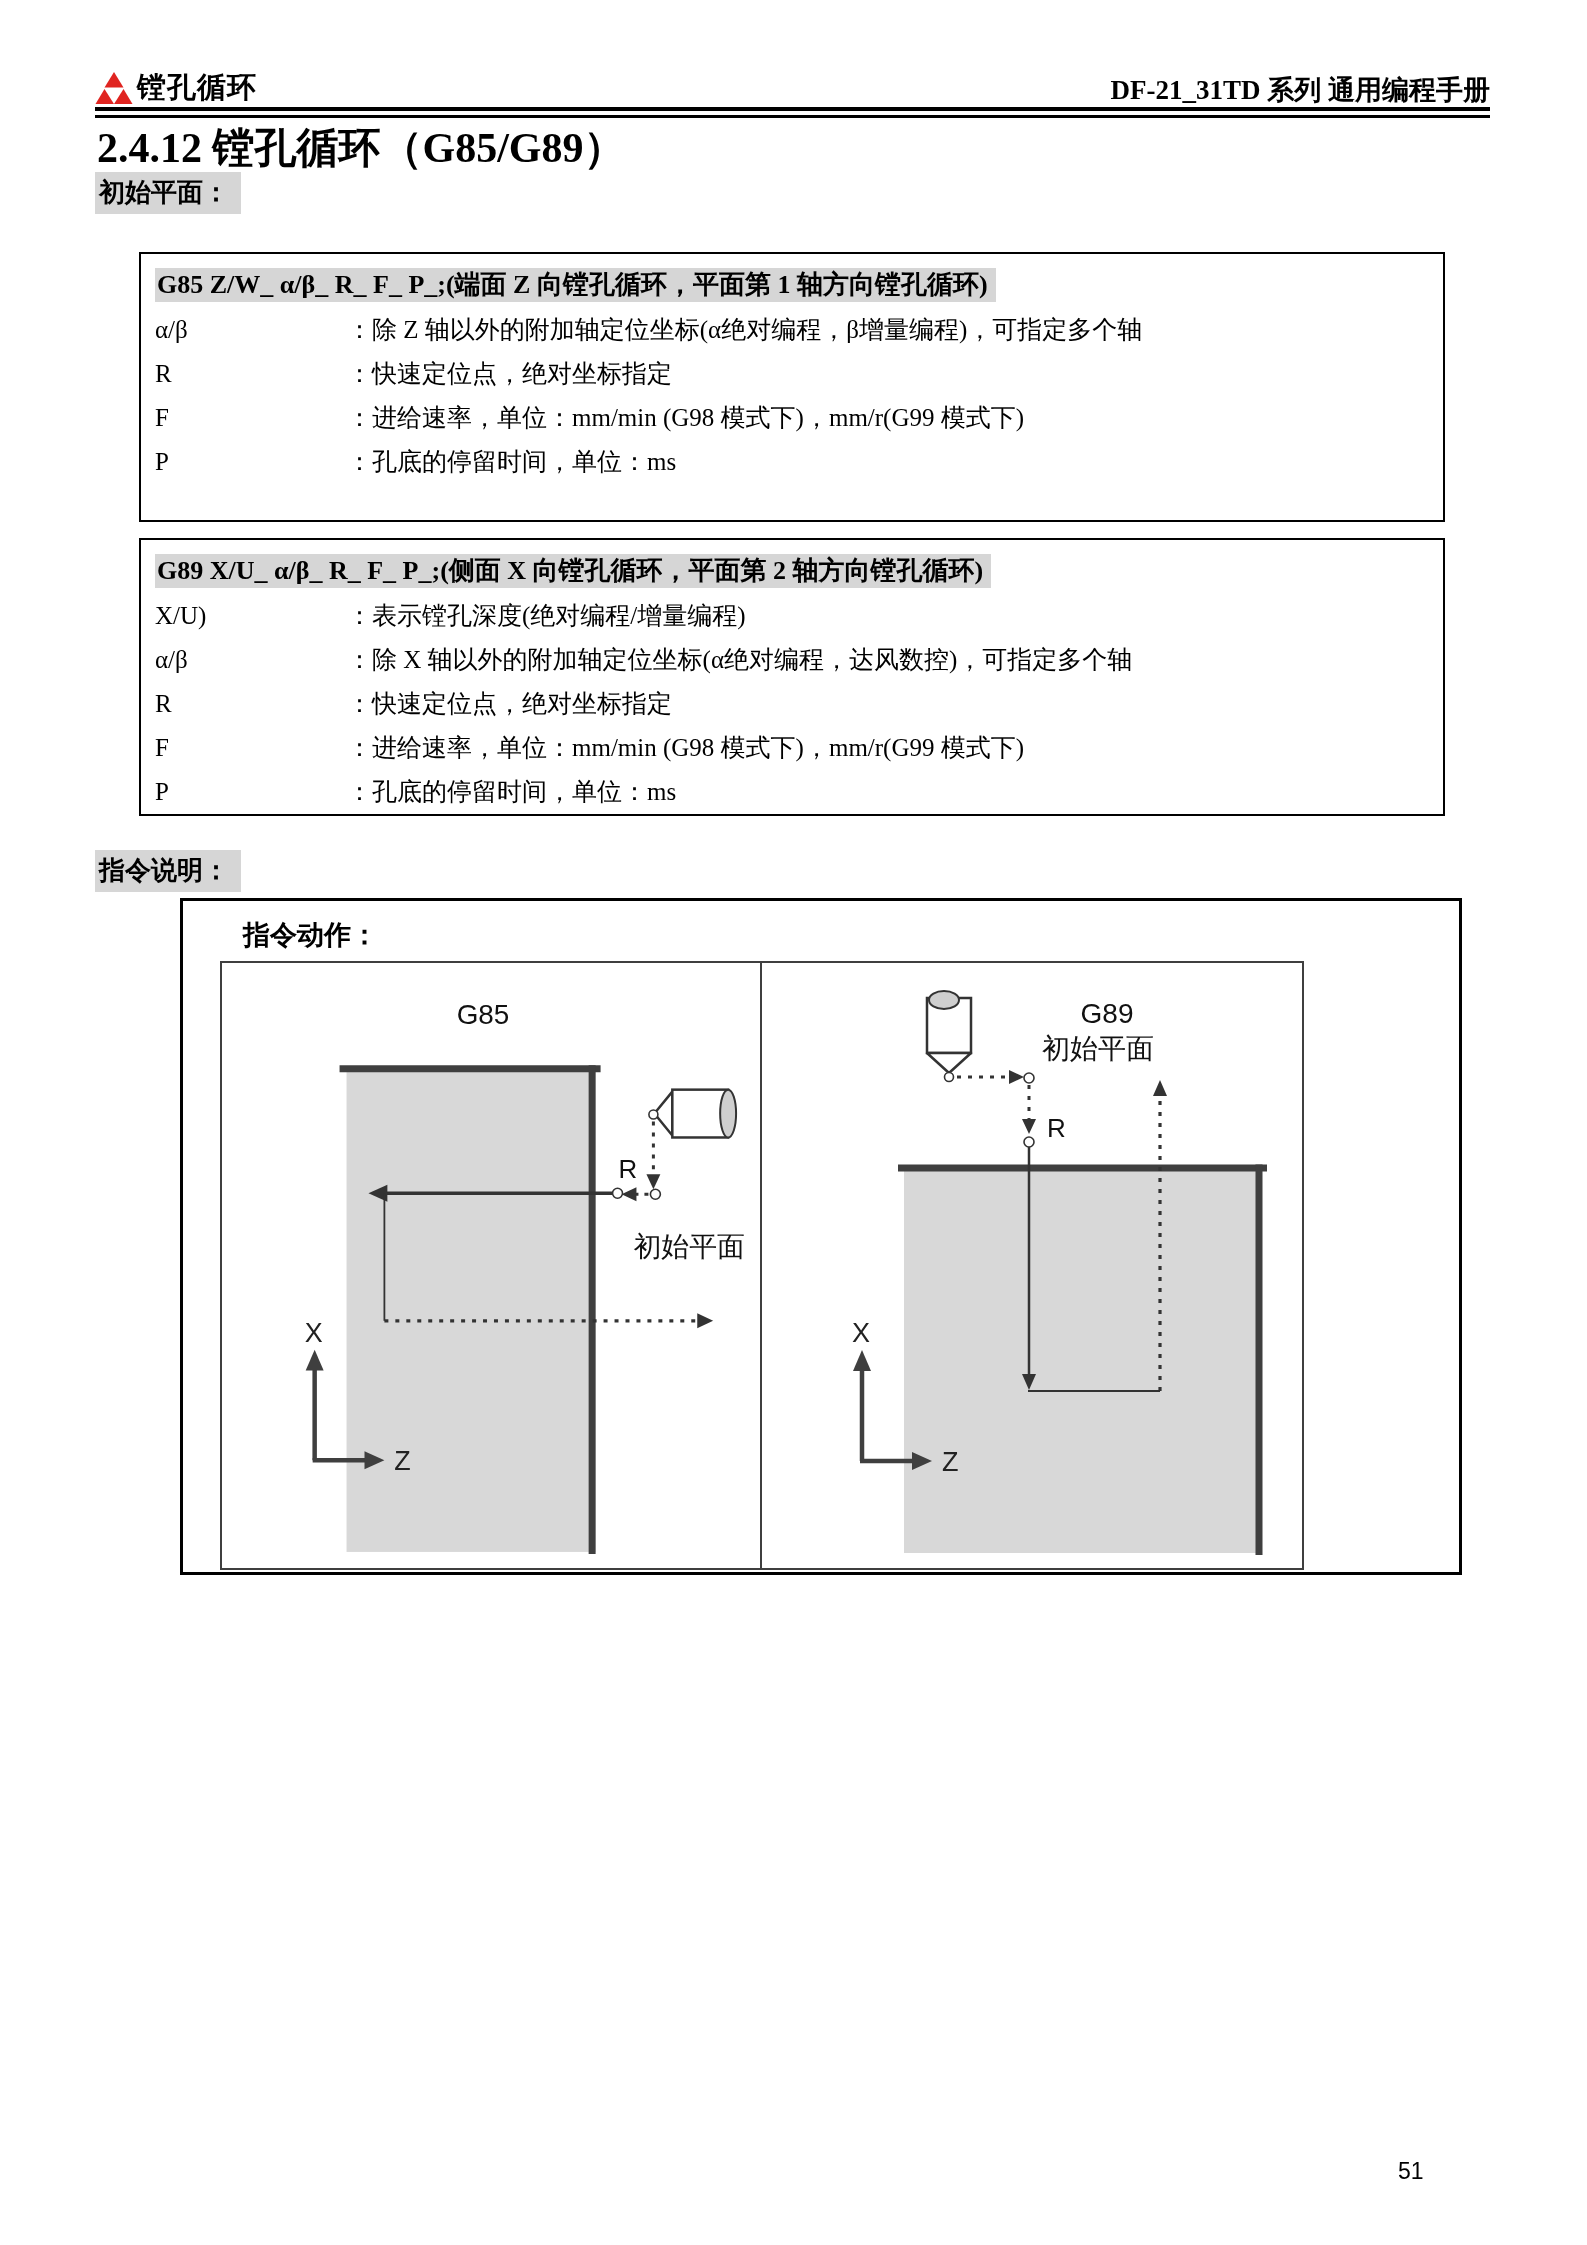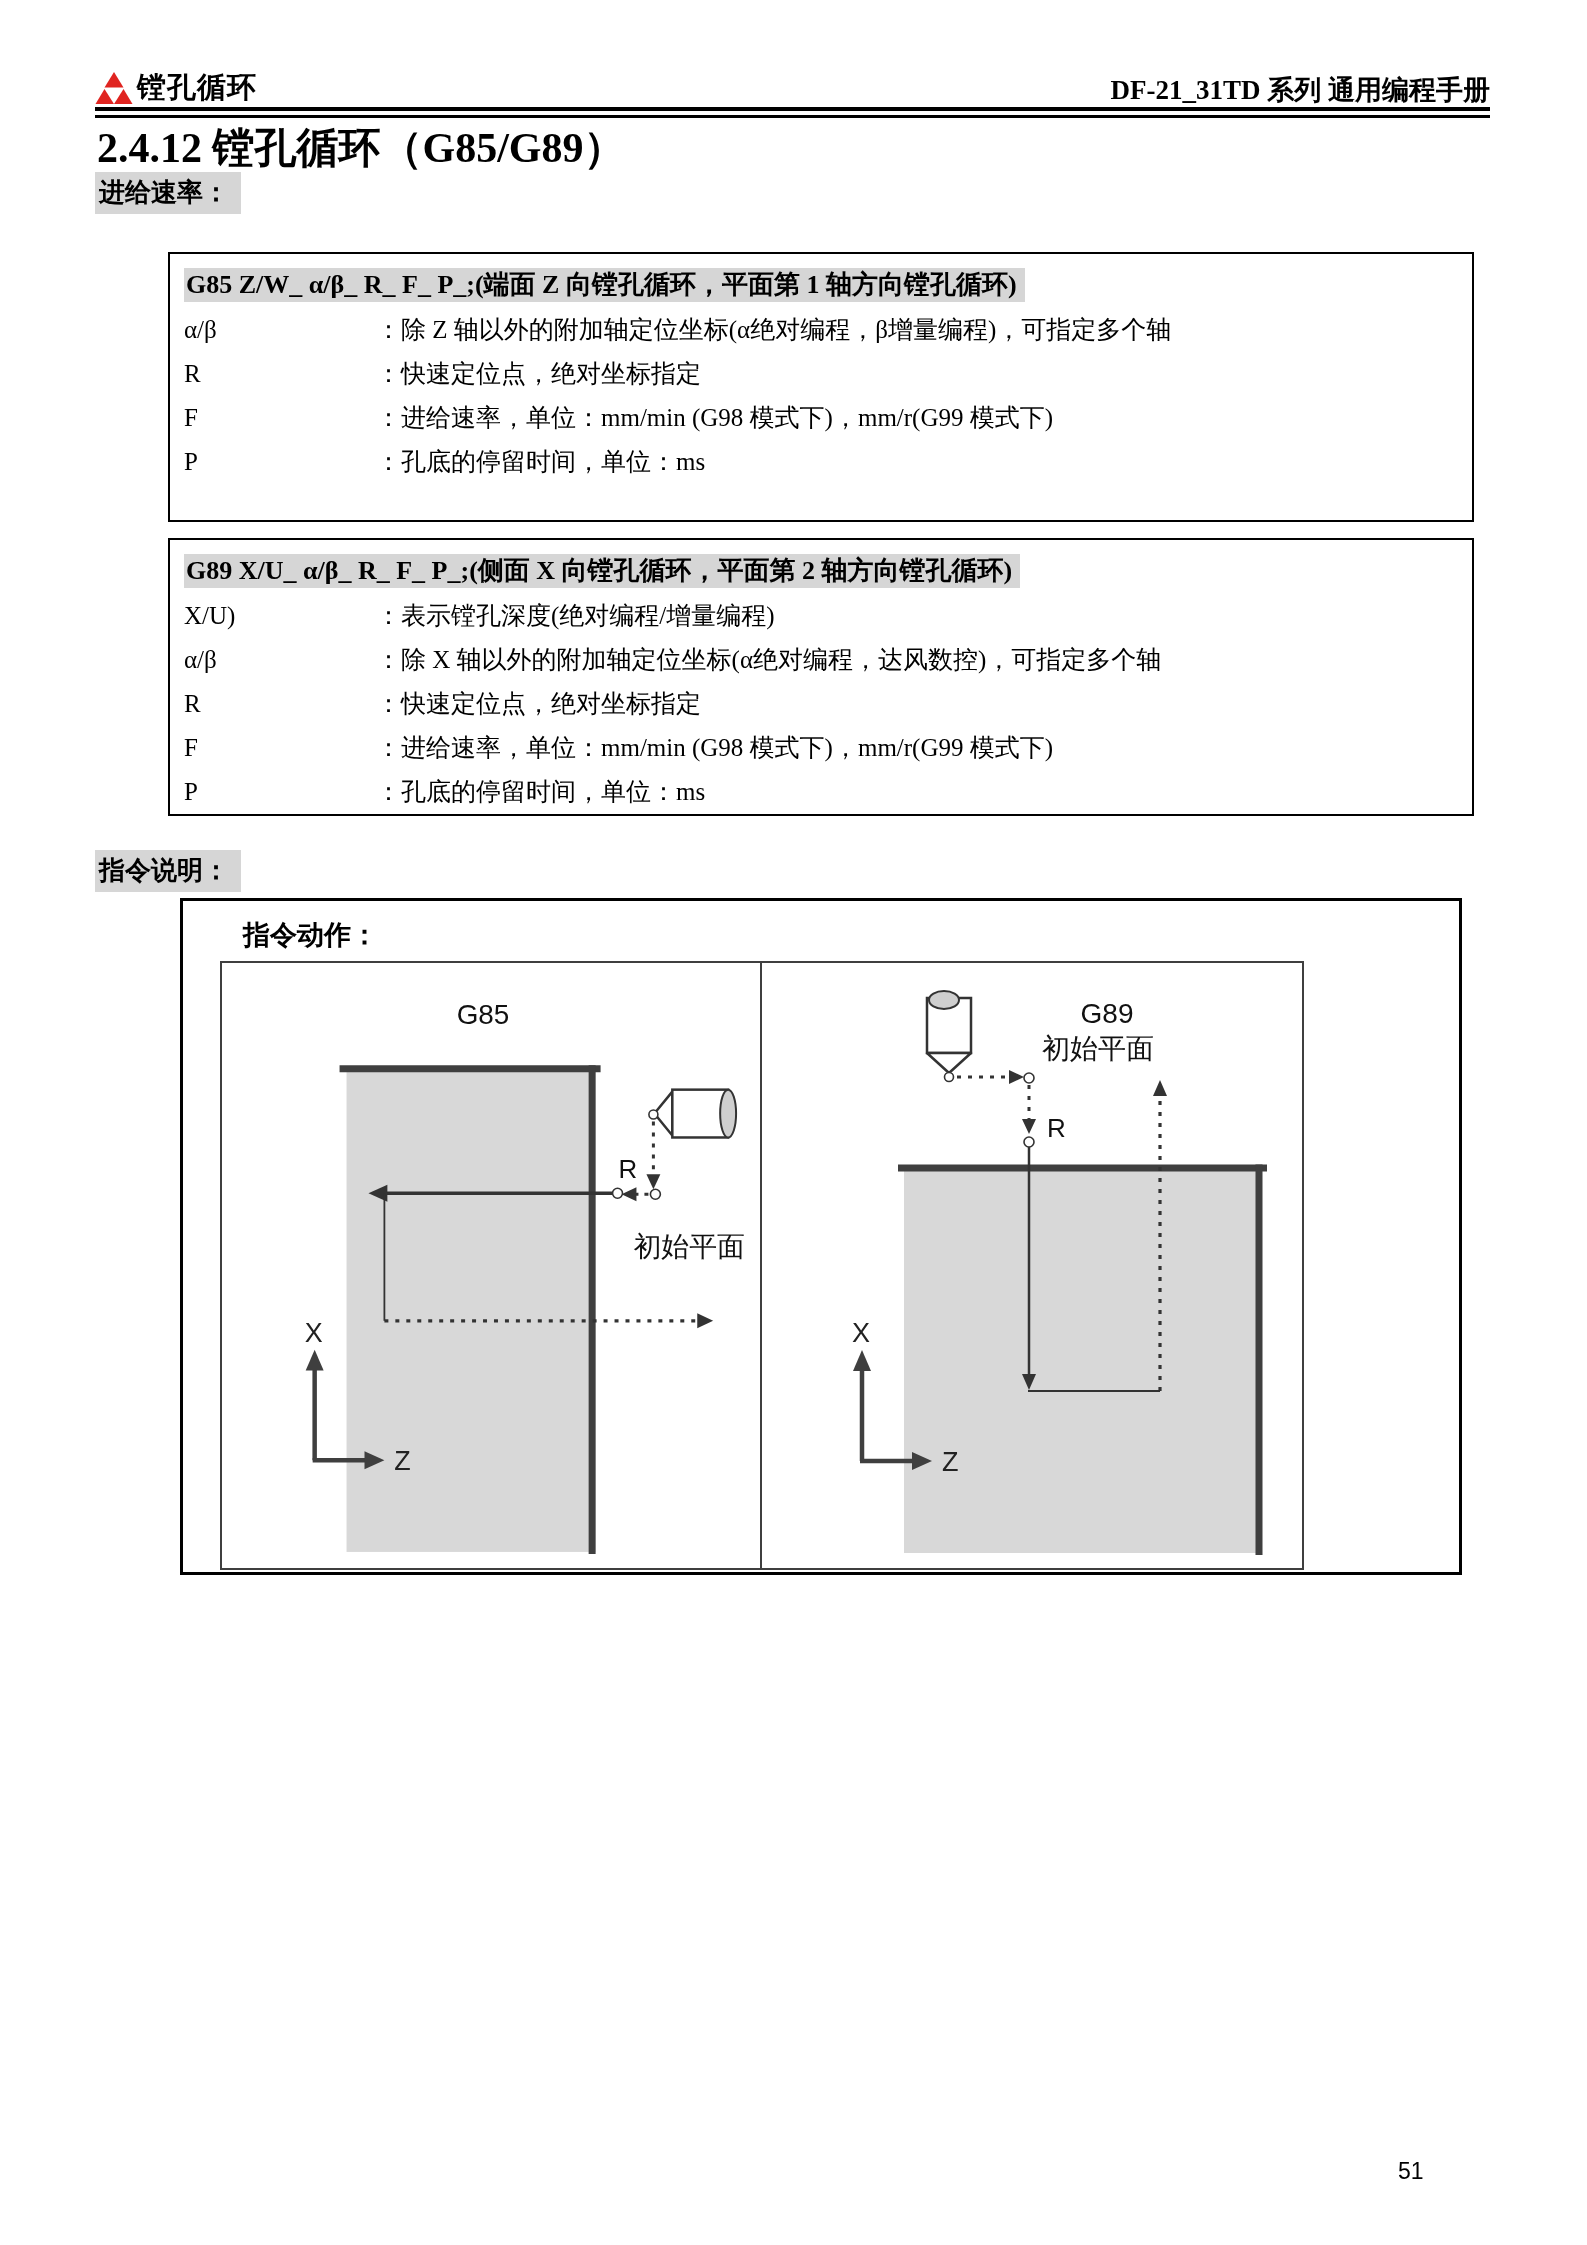--- a/index.html
+++ b/index.html
@@ -17,21 +17,21 @@
   .hdr-title{position:absolute;right:97px;top:72px;font-size:27px;font-weight:bold;}
   .hdr-rule{position:absolute;left:95px;top:107px;width:1395px;height:4px;
     border-top:4px solid #000;border-bottom:3px solid #000;}
   
   .sec-title{position:absolute;left:97px;top:120px;font-size:42px;font-weight:bold;}
   .hl-label{position:absolute;background:#d6d6d6;font-size:26px;font-weight:bold;
     padding:3px 12px 4px 4px;}
   .lbl-format{left:95px;top:172px;}
   .lbl-desc{left:95px;top:850px;}
   
-  .cmd-table{position:absolute;left:168px;width:1306px;border:2px solid #000;
+  .cmd-table{position:absolute;left:139px;width:1306px;border:2px solid #000;
     padding:8px 0 6px 14px;box-sizing:border-box;background:#fff;}
   .cmd-t1{top:252px;height:270px;}
   .cmd-t2{top:538px;height:278px;}
   .cmd-head{font-size:26px;font-weight:bold;line-height:46px;white-space:nowrap;}
   .cmd-head .hl{background:#d6d6d6;padding:2px 8px 3px 2px;}
   .cmd-row{font-size:25px;line-height:44px;white-space:nowrap;}
   .cmd-row .param{display:inline-block;width:192px;}
   
   .outer-box{position:absolute;left:166px;top:898px;width:1282px;height:677px;
     border:3px solid #000;box-sizing:border-box;margin-left:14px;}
@@ -59,21 +59,21 @@
       <polygon points="19,1 9.5,16.5 28.5,16.5" fill="#e02420"></polygon>
       <polygon points="9.5,18 0.5,33 19,33" fill="#e02420"></polygon>
       <polygon points="28.5,18 19,33 37.5,33" fill="#e02420"></polygon>
     </svg>
     <span class="brand">镗孔循环</span>
   </div>
   <div class="hdr-title">DF-21_31TD 系列 通用编程手册</div>
   <div class="hdr-rule"></div>
 
   <div class="sec-title">2.4.12 镗孔循环（G85/G89）</div>
-  <div class="hl-label lbl-format">进给速率：</div>
+  <div class="hl-label lbl-format">初始平面：</div>
 
   <div class="cmd-table cmd-t1">
     <div class="cmd-head"><span class="hl">G85   Z/W_ α/β_ R_ F_ P_;(端面 Z 向镗孔循环，平面第 1 轴方向镗孔循环)</span></div>
     <div class="cmd-row"><span class="param">α/β</span><span class="desc">：除 Z 轴以外的附加轴定位坐标(α绝对编程，β增量编程)，可指定多个轴</span></div>
     <div class="cmd-row"><span class="param">R</span><span class="desc">：快速定位点，绝对坐标指定</span></div>
     <div class="cmd-row"><span class="param">F</span><span class="desc">：进给速率，单位：mm/min (G98 模式下)，mm/r(G99 模式下)</span></div>
     <div class="cmd-row"><span class="param">P</span><span class="desc">：孔底的停留时间，单位：ms</span></div>
   </div>
 
   <div class="cmd-table cmd-t2">

